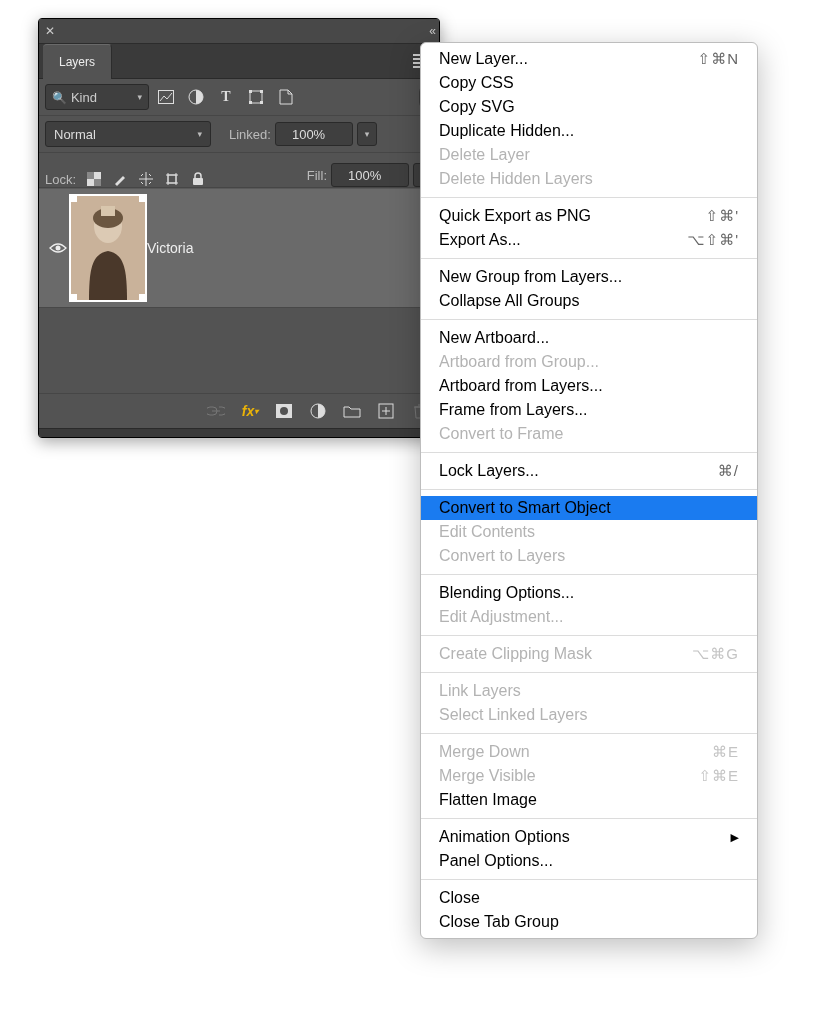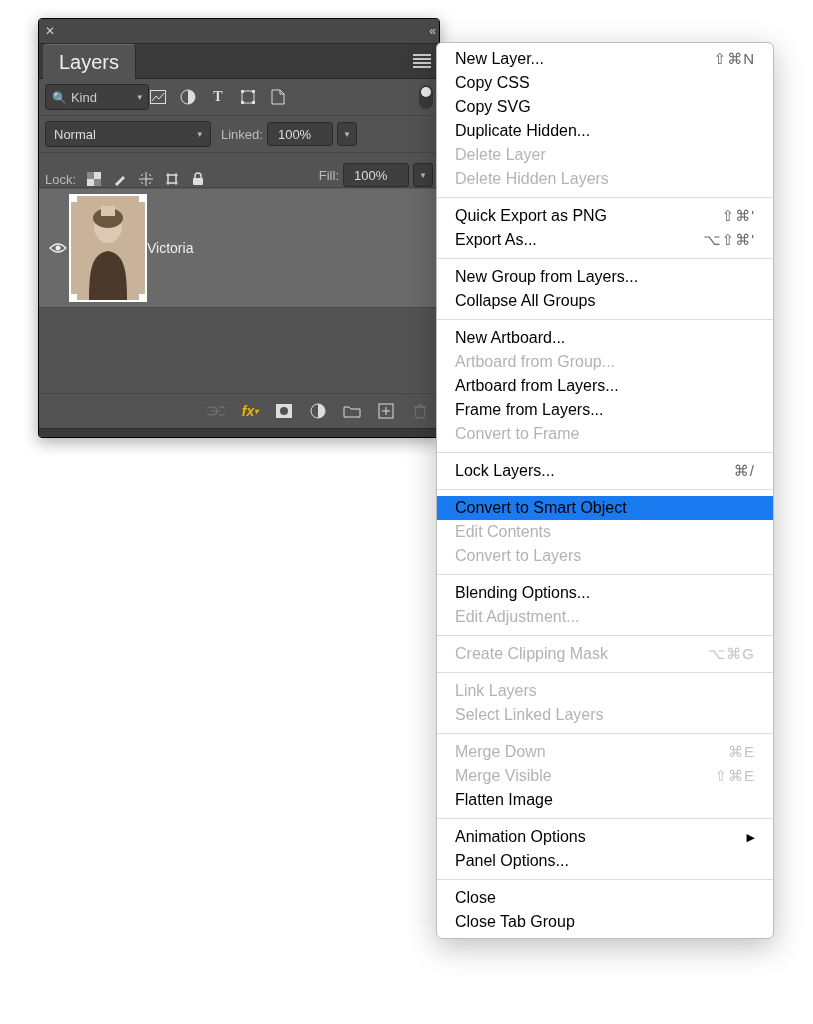--- a/index.html
+++ b/index.html
@@ -57,21 +57,21 @@
     background: #3a3a3a;
     border-bottom: 1px solid #2a2a2a;
     position: relative;
   }
   .tab {
     height: 34px;
     line-height: 34px;
     padding: 0 16px;
     background: #535353;
     color: #eee;
-    font-size: 20px;
+    font-size: 12px;
     border-top: 1px solid #6a6a6a;
     border-right: 1px solid #2c2c2c;
     margin-left: 4px;
     margin-top: 0;
     border-top-left-radius: 4px;
     border-top-right-radius: 4px;
     cursor: pointer;
   }
   .panel-menu-icon {
     position: absolute;
@@ -89,20 +89,21 @@
     display:block;
     height:2px;
     background:#ccc;
   }
 
   .toolbar-row {
     display: flex;
     align-items: center;
     height: 36px;
     padding: 0 6px;
+    gap: 8px;
     border-bottom: 1px solid #464646;
   }
   .kind-search {
     display: flex;
     align-items: center;
     background: #3f3f3f;
     border: 1px solid #2a2a2a;
     border-radius: 3px;
     height: 24px;
     padding: 0 6px;
@@ -137,21 +138,21 @@
   .toggle-pill::after{
     content:'';
     position:absolute;
     top:2px; left:2px;
     width:10px; height:10px;
     background:#eee;
     border-radius:50%;
   }
 
   .toolbar-row.second {
-    gap: 10px;
+    gap: 18px;
   }
   .blend-select {
     background:#3f3f3f;
     border:1px solid #2a2a2a;
     border-radius:3px;
     height:24px;
     padding:0 8px;
     display:flex;
     align-items:center;
     justify-content:space-between;
@@ -169,21 +170,21 @@
     color:#bbb;
     font-size:13px;
   }
   .pct-box {
     display:flex;
     align-items:center;
     background:#3f3f3f;
     border:1px solid #2a2a2a;
     border-radius:3px;
     height:22px;
-    padding:0 10px;
+    padding:0 16px;
     color:#ddd;
     min-width:44px;
     justify-content: space-between;
   }
   .pct-caret {
     width:18px; height:22px;
     background:#3f3f3f;
     border:1px solid #2a2a2a;
     border-radius:3px;
     display:flex; align-items:center; justify-content:center;
@@ -271,21 +272,21 @@
   .bottom-bar .ic.disabled { color:#777; cursor:default; }
   .panel-footer {
     height: 8px;
     background:#3a3a3a;
     border-top:1px solid #2a2a2a;
   }
 
   
   .flyout-menu {
     position:absolute;
-    left: 436px;
+    left: 420px;
     top: 42px;
     width: 336px;
     background:#fff;
     border:1px solid #bdbdbd;
     box-shadow: 0 8px 30px rgba(0,0,0,.25);
     border-radius: 6px;
     padding: 4px 0;
     font-size: 16px;
     color:#000;
   }

